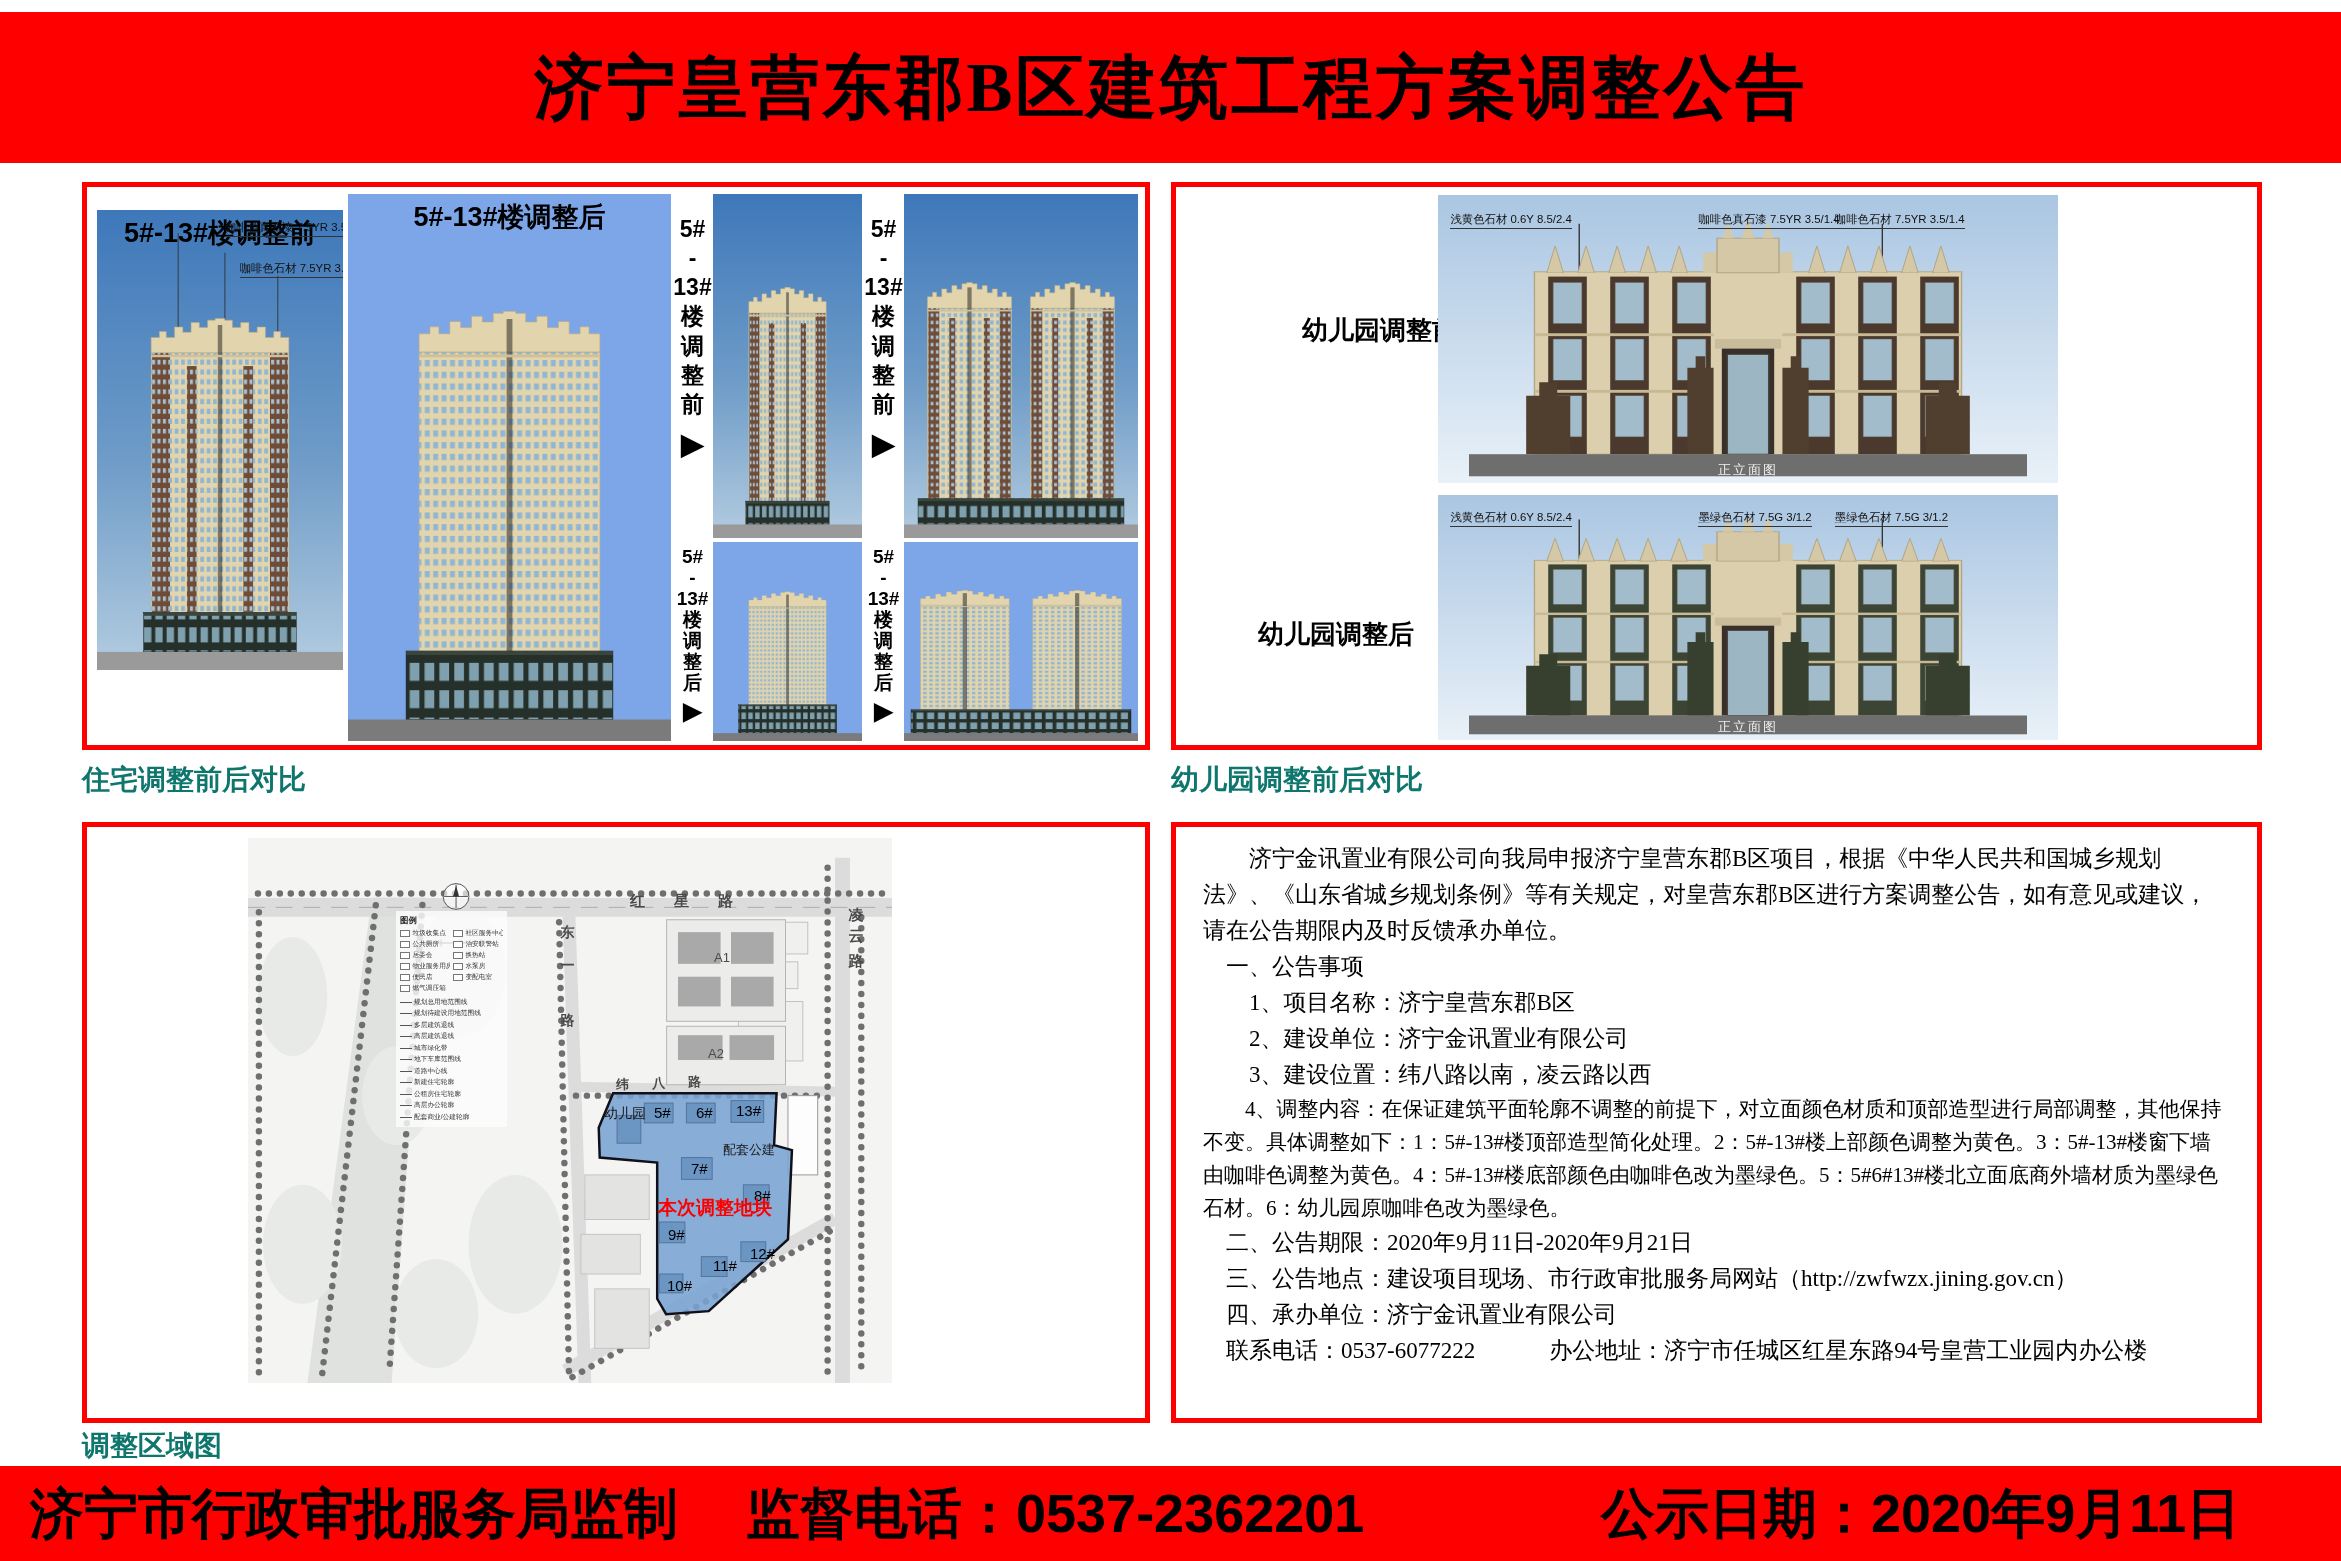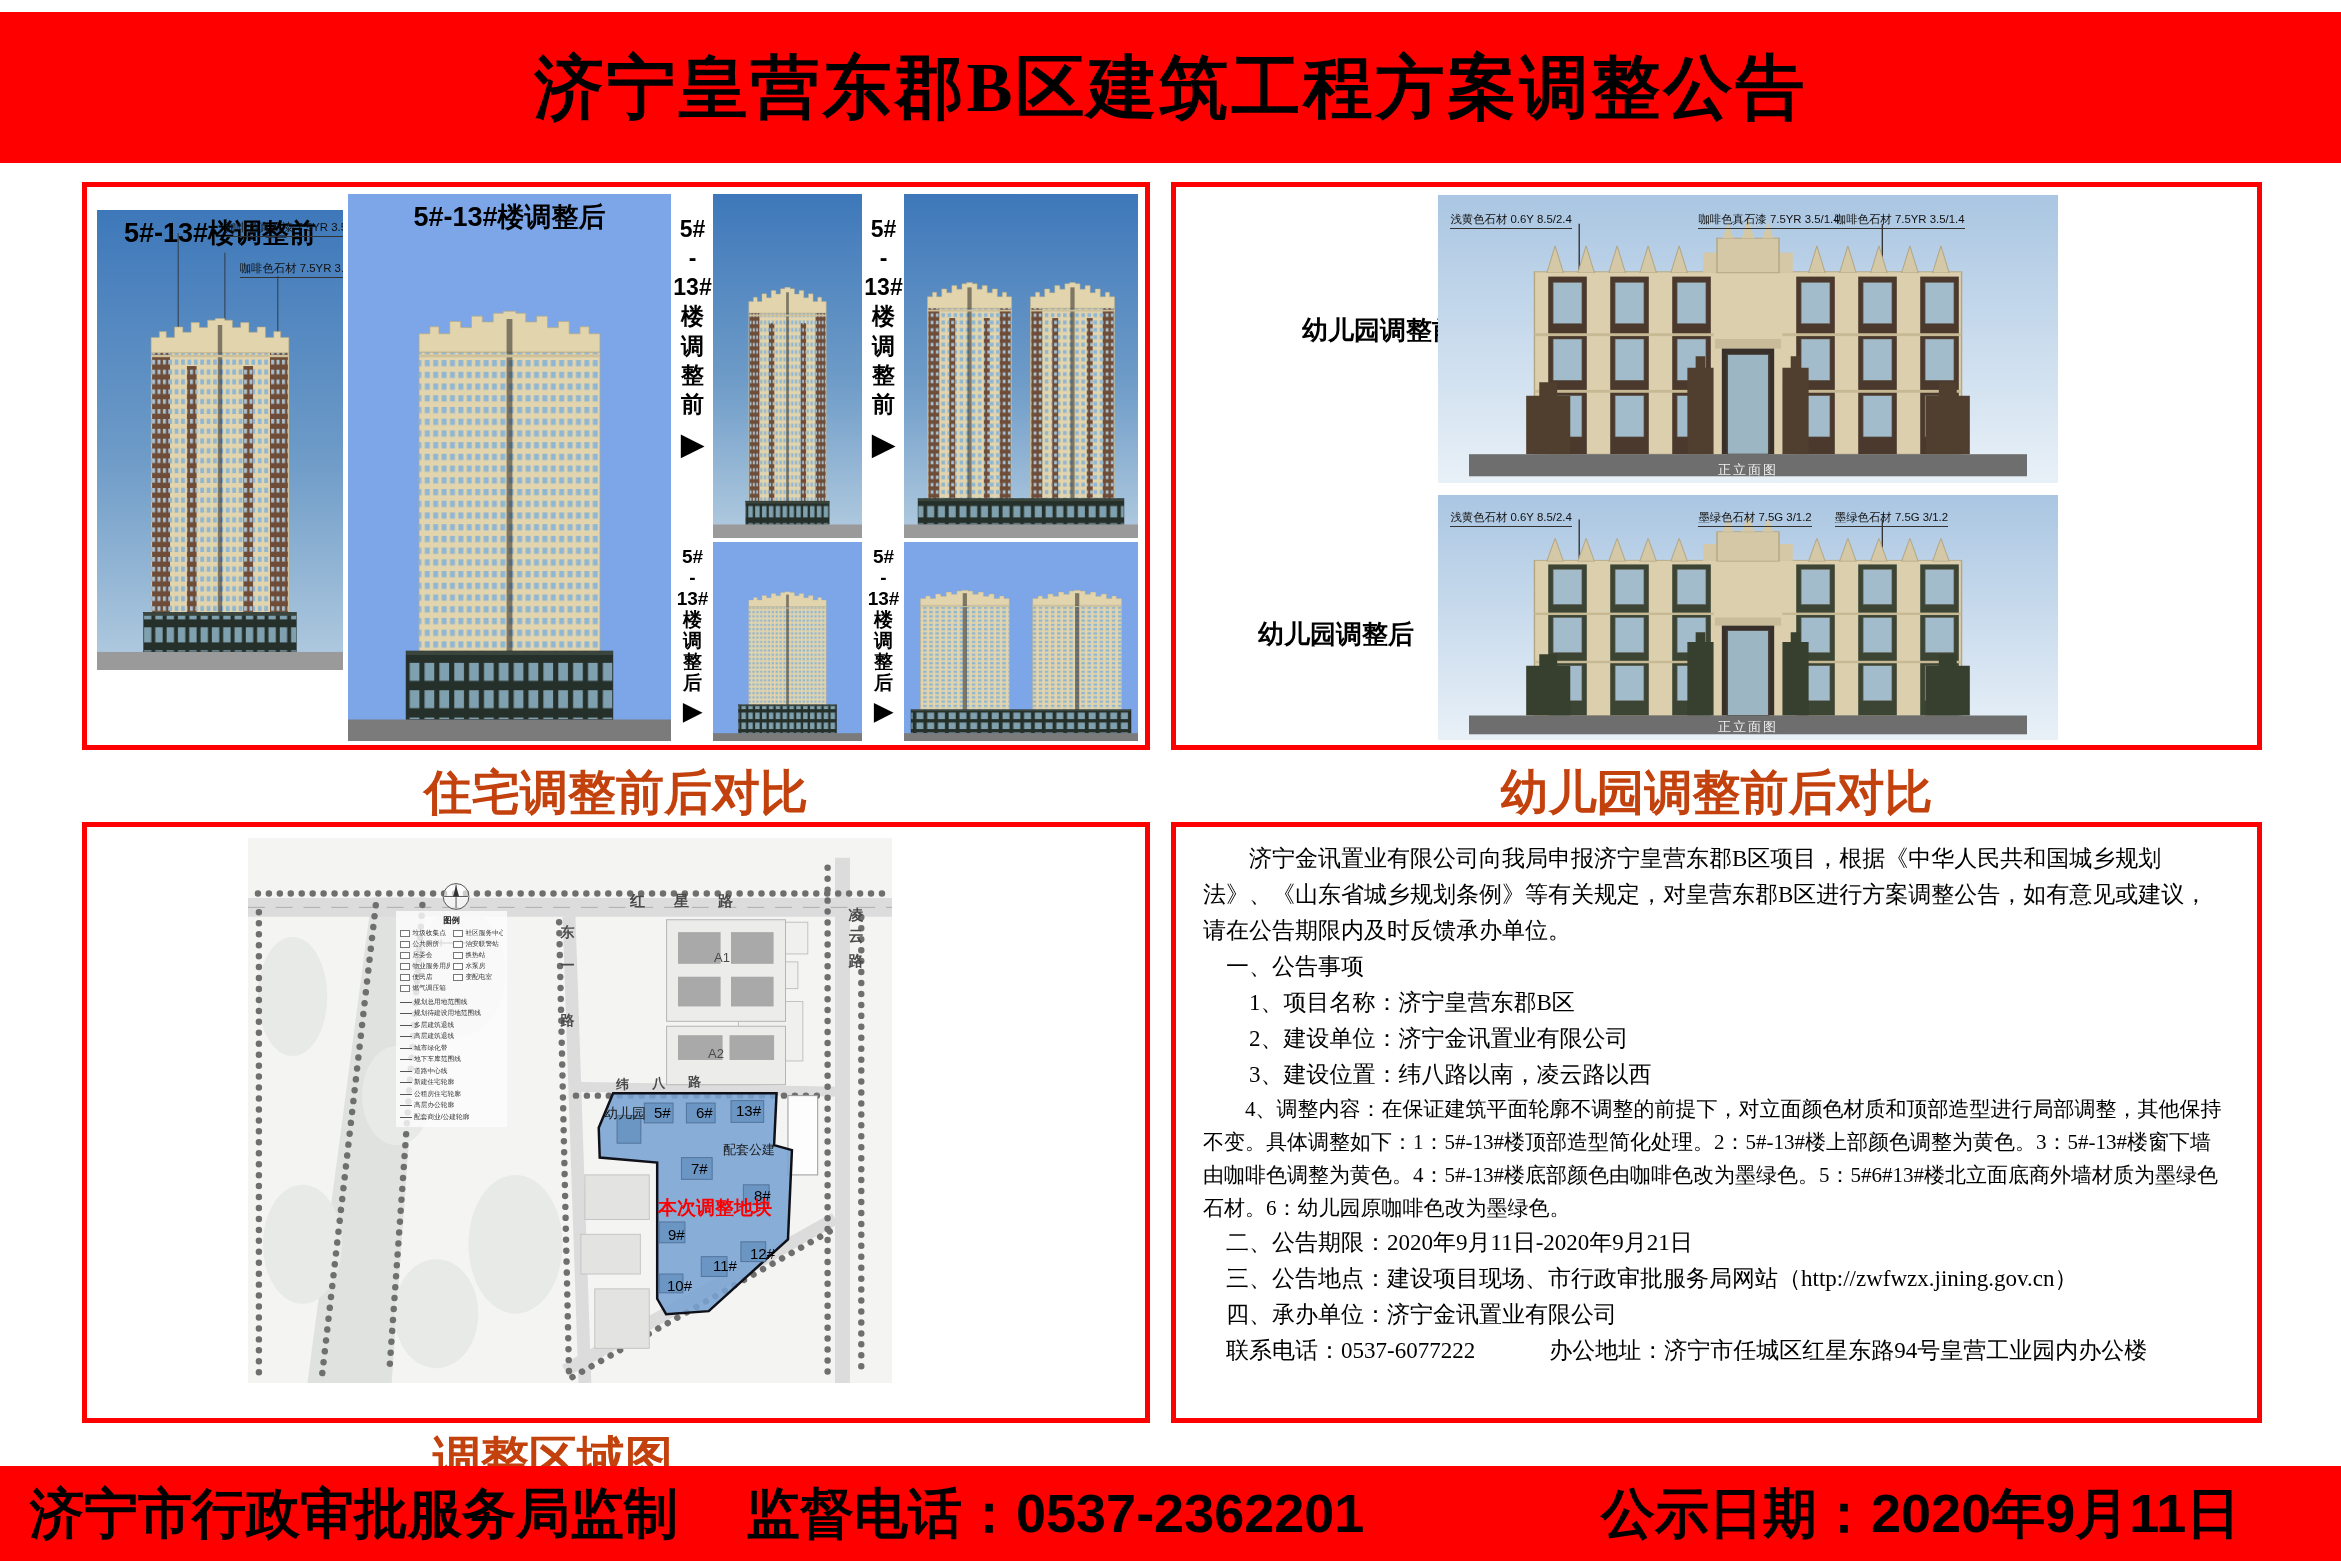--- a/index.html
+++ b/index.html
@@ -15,24 +15,24 @@
   .footer-text{position:absolute;top:50%;transform:translateY(-50%);
     font-size:54px;font-weight:bold;color:#000;white-space:nowrap;}
   .footer-issuer{left:30px;}
   .footer-phone{left:746px;}
   .footer-date{left:1601px;}
 
   
   .panel{position:absolute;border:5px solid #fe0000;background:#fff;box-sizing:border-box;}
   #panel-res {left:82px; top:182px;  width:1068px; height:568px;}
   #panel-kg  {left:1171px;top:182px;  width:1091px; height:568px;}
-  #panel-map {left:82px; top:822px; width:1068px; height:601px;text-align:center;}
+  #panel-map {left:82px; top:822px; width:1068px; height:601px;}
   #panel-text{left:1171px;top:822px; width:1091px; height:601px;}
 
-  .section-cap{position:absolute;text-align:center;font-size:48px;font-weight:bold;color:#c2410c;}
+  .section-cap{position:absolute;font-size:28px;font-weight:bold;color:#0f766e;}
   #cap-res{left:82px;top:761px;width:1068px;}
   #cap-kg {left:1171px;top:761px;width:1091px;}
   #cap-map{left:82px;top:1427px;width:942px;}
 
   
   .img-box{position:absolute;overflow:hidden;background:#cfe0ee;}
   .img-box svg{position:absolute;inset:0;width:100%;height:100%;display:block;}
   .img-title{position:absolute;top:5px;left:0;width:100%;text-align:center;z-index:3;
     font-size:27px;font-weight:bold;color:#000;}
   .ann{position:absolute;z-index:3;font-size:11.4px;color:#111;white-space:nowrap;

